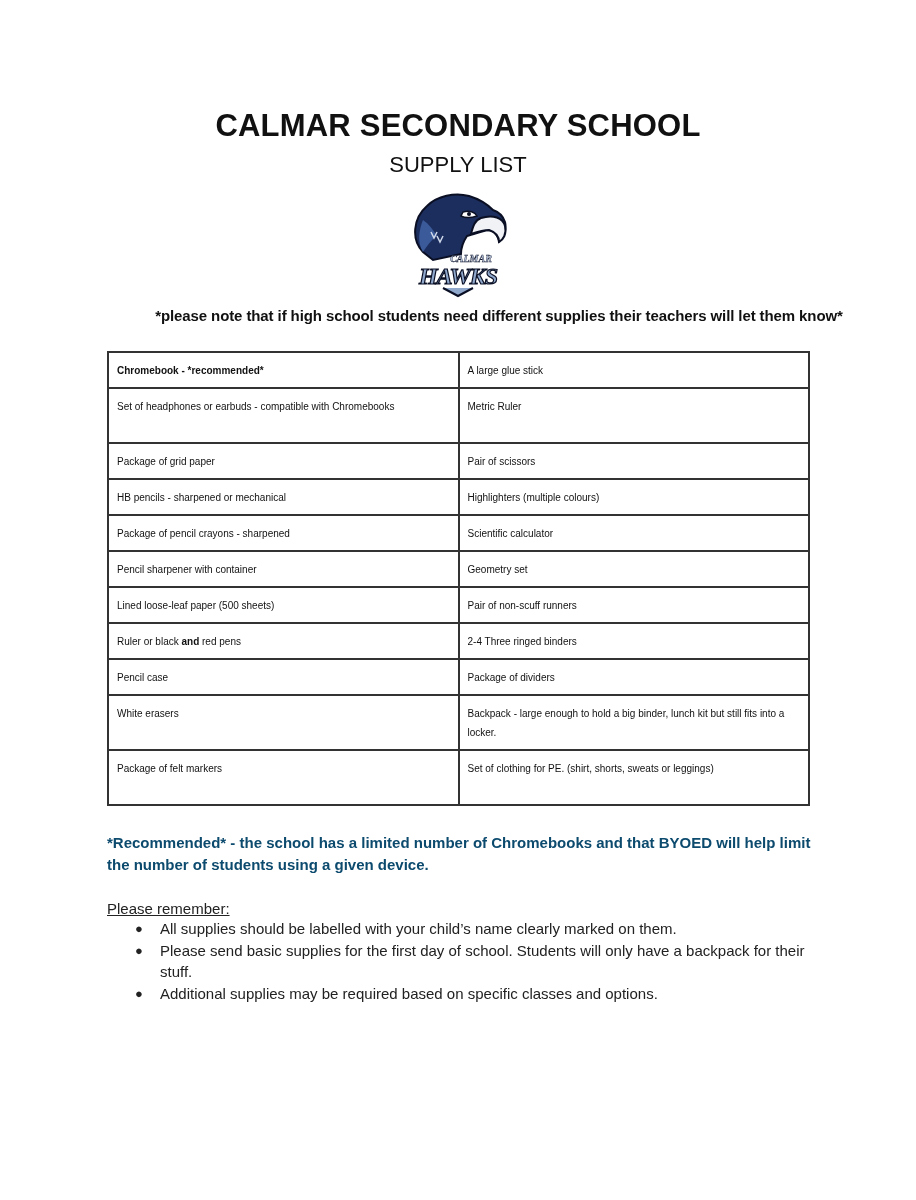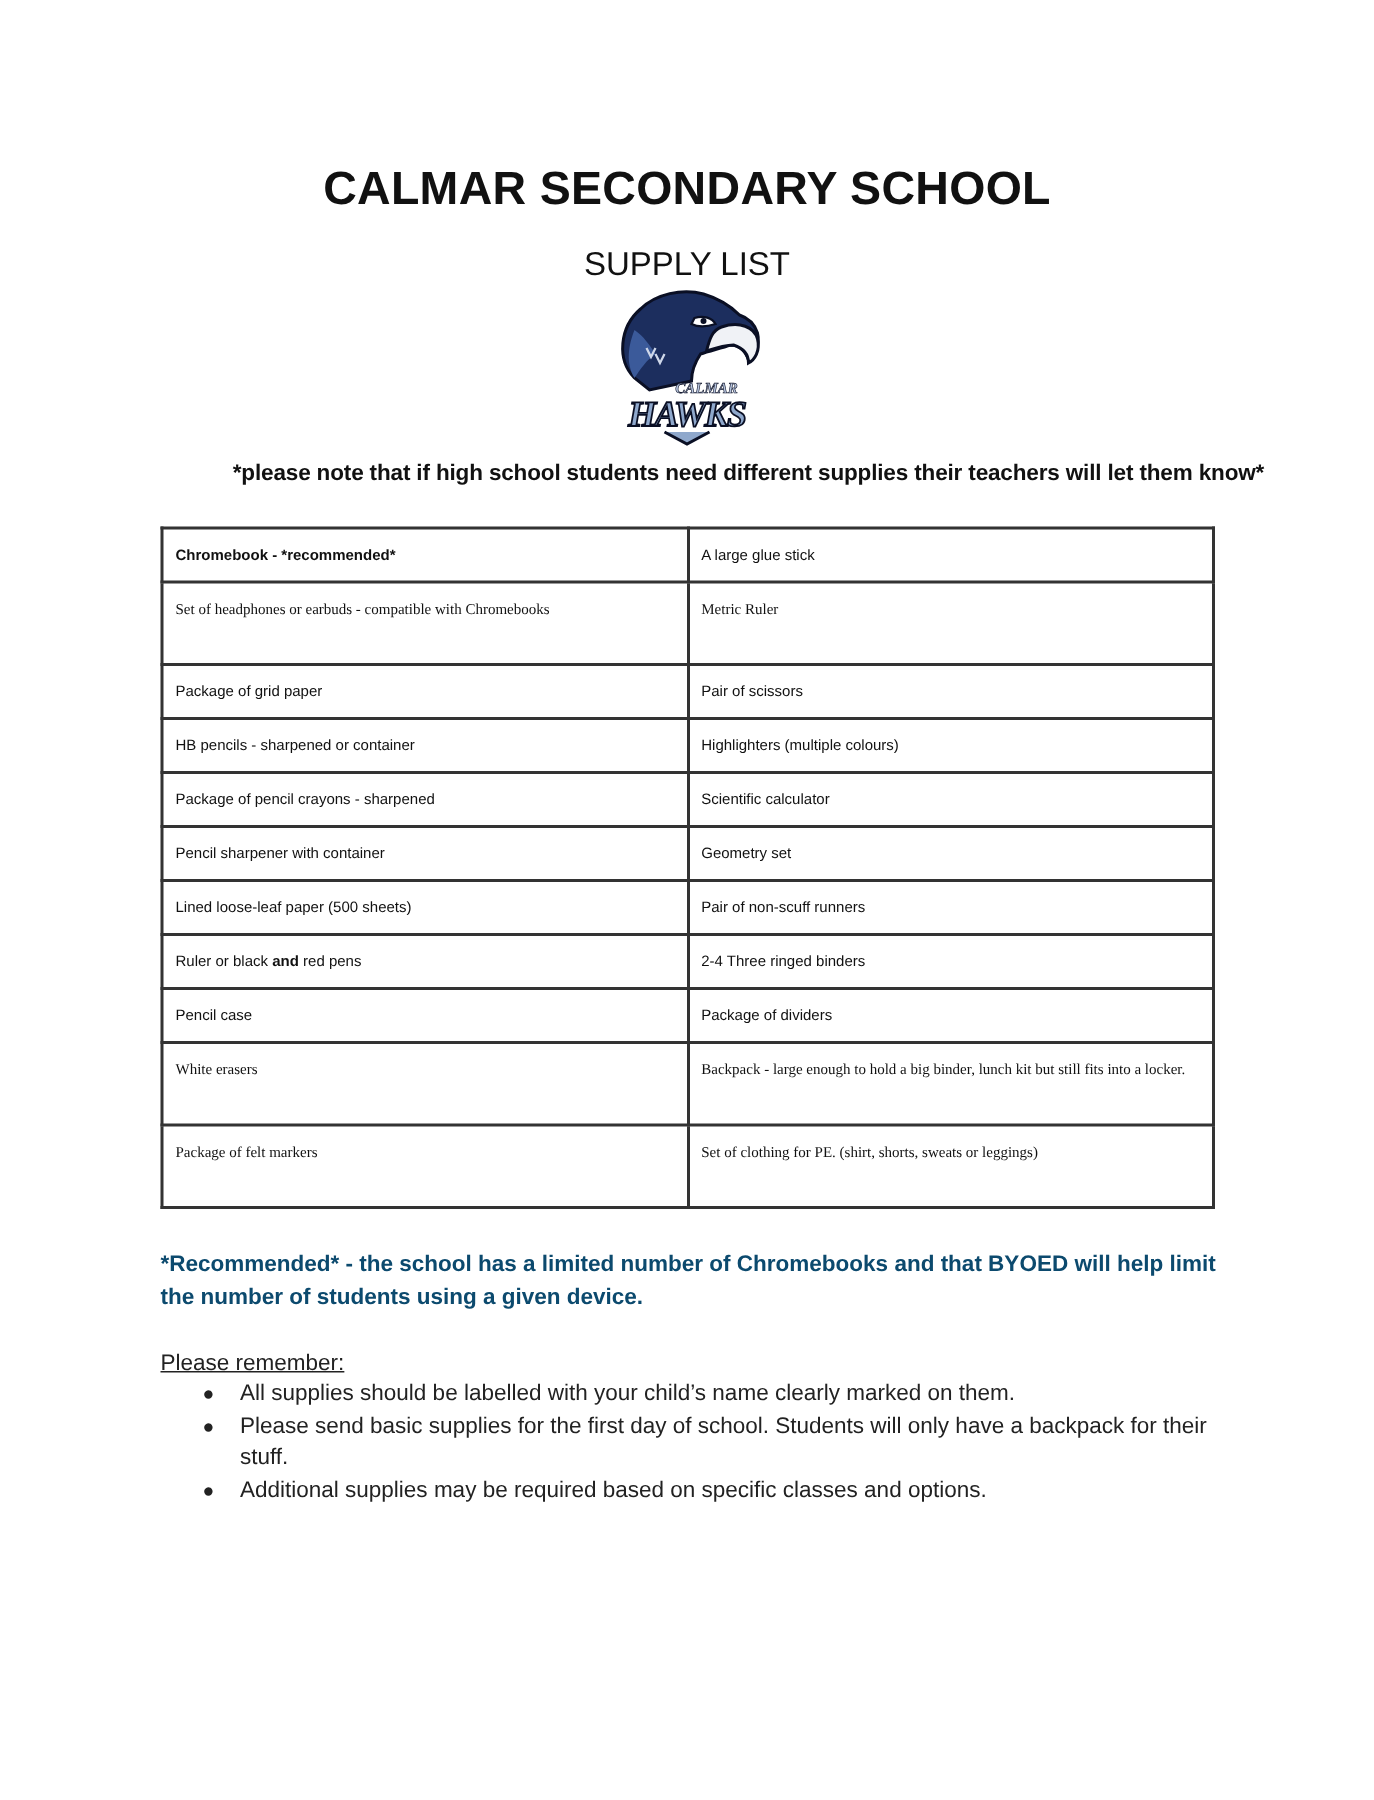--- a/index.html
+++ b/index.html
@@ -1,24 +1,24 @@
 <!DOCTYPE html>
 <html><head>
   <meta charset="utf-8">
   <style>
     html, body { margin: 0; padding: 0; background: #ffffff; }
     body { width: 916px; height: 1200px; position: relative; overflow: hidden; font-family: "Liberation Sans", sans-serif; color: #111; }
     .title { position: absolute; top: 108px; left: 0; width: 916px; text-align: center; font-size: 31px; font-weight: bold; letter-spacing: 0.2px; color: #111; }
-    .subtitle { position: absolute; top: 152px; left: 0; width: 916px; text-align: center; font-size: 22px; color: #111; margin-top: 11px; }
+    .subtitle { position: absolute; top: 152px; left: 0; width: 916px; text-align: center; font-size: 22px; color: #111; }
     .logo { position: absolute; left: 403px; top: 190px; width: 110px; height: 108px; font-style: italic; }
     .note { position: absolute; top: 307px; left: 0; width: 998px; text-align: center; font-size: 15px; font-weight: bold; color: #111; letter-spacing: -0.1px; }
     table.supplies { position: absolute; left: 107px; top: 351px; width: 703px; border-collapse: collapse; border: 2px solid #333; }
     table.supplies td { border: 2px solid #333; padding: 8px 8px 6px 8px; font-size: 10px; line-height: 19px; vertical-align: top; width: 50%; color: #111; }
     table.supplies tr.single td { height: 20px; }
-    table.supplies tr.double td { height: 39px; font-family: Liberation Serif, serif; }
+    table.supplies tr.double td { height: 39px; }
     .bold { font-weight: bold; }
     .recommend { position: absolute; left: 107px; top: 832px; width: 710px; font-size: 15px; font-weight: bold; line-height: 22px; color: #0c4a6e; }
     .remember { position: absolute; left: 107px; top: 900px; font-size: 15px; color: #222; text-decoration: underline; }
     ul.remember-list { position: absolute; left: 107px; top: 918px; width: 720px; margin: 0; padding: 0; list-style: none; font-size: 15px; line-height: 21px; color: #222; }
     ul.remember-list li { position: relative; padding-left: 53px; margin-bottom: 1px; }
     ul.remember-list li .bullet { position: absolute; left: 28px; top: 0; font-size: 13px; }
   </style>
 </head>
 <body>
 
@@ -54,21 +54,21 @@
     </tr>
     <tr class="double">
       <td>Set of headphones or earbuds - compatible with Chromebooks</td>
       <td>Metric Ruler</td>
     </tr>
     <tr class="single">
       <td>Package of grid paper</td>
       <td>Pair of scissors</td>
     </tr>
     <tr class="single">
-      <td>HB pencils - sharpened or container</td>
+      <td>HB pencils - sharpened or mechanical</td>
       <td>Highlighters (multiple colours)</td>
     </tr>
     <tr class="single">
       <td>Package of pencil crayons - sharpened</td>
       <td>Scientific calculator</td>
     </tr>
     <tr class="single">
       <td>Pencil sharpener with container</td>
       <td>Geometry set</td>
     </tr>

